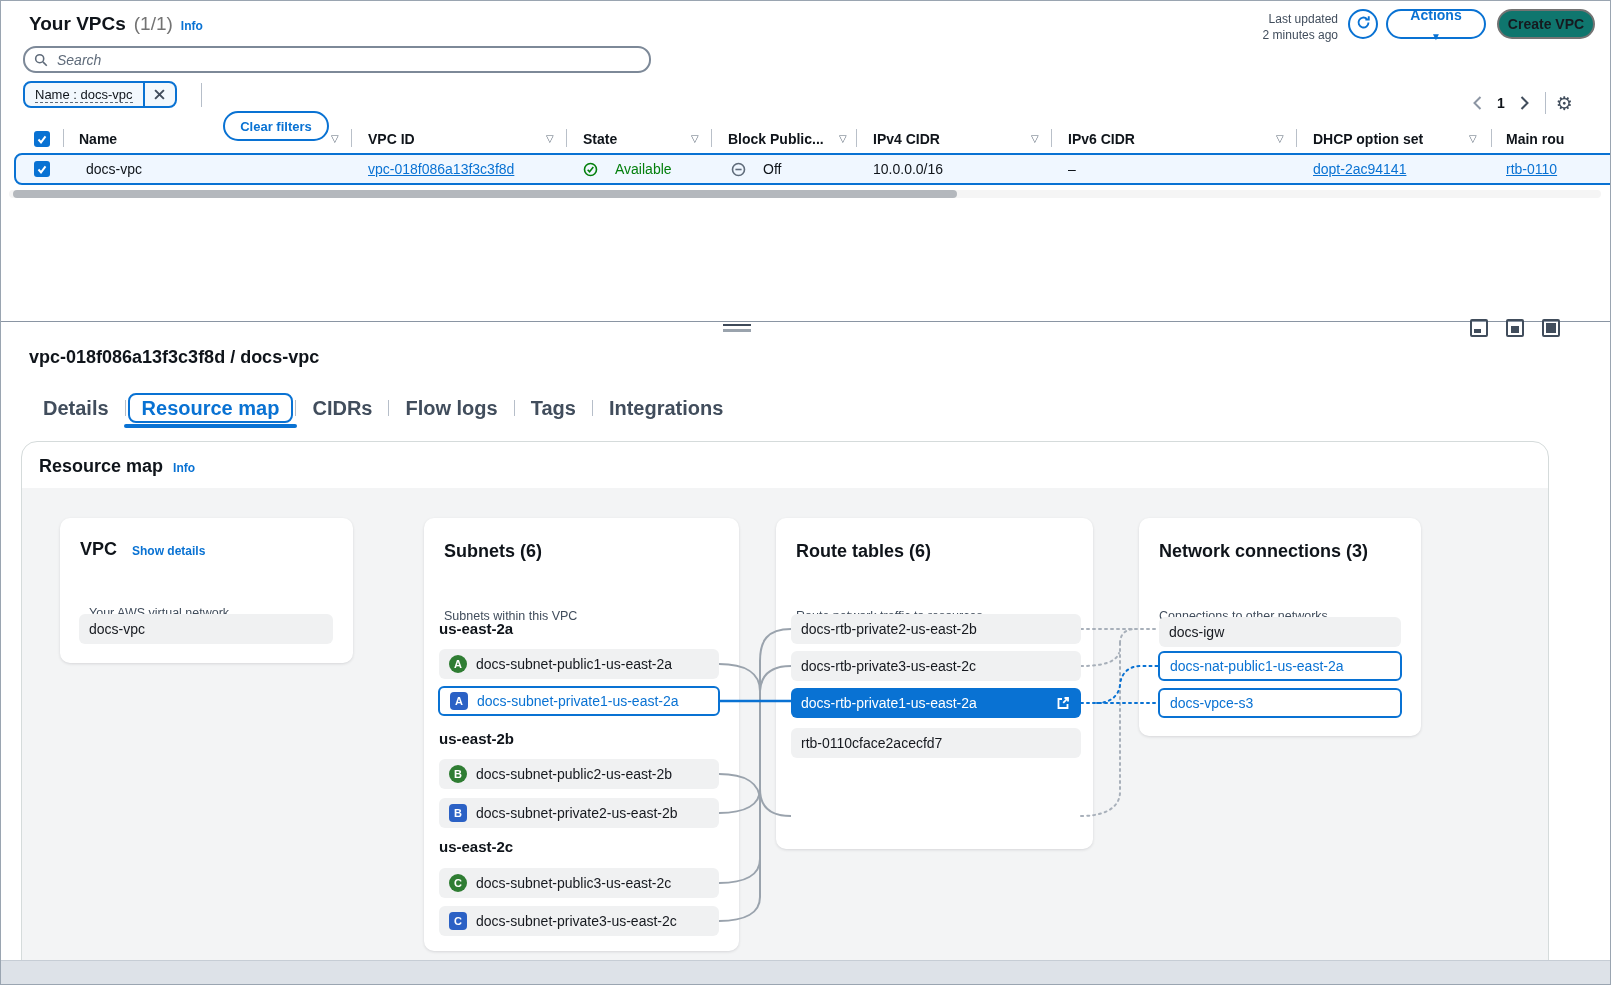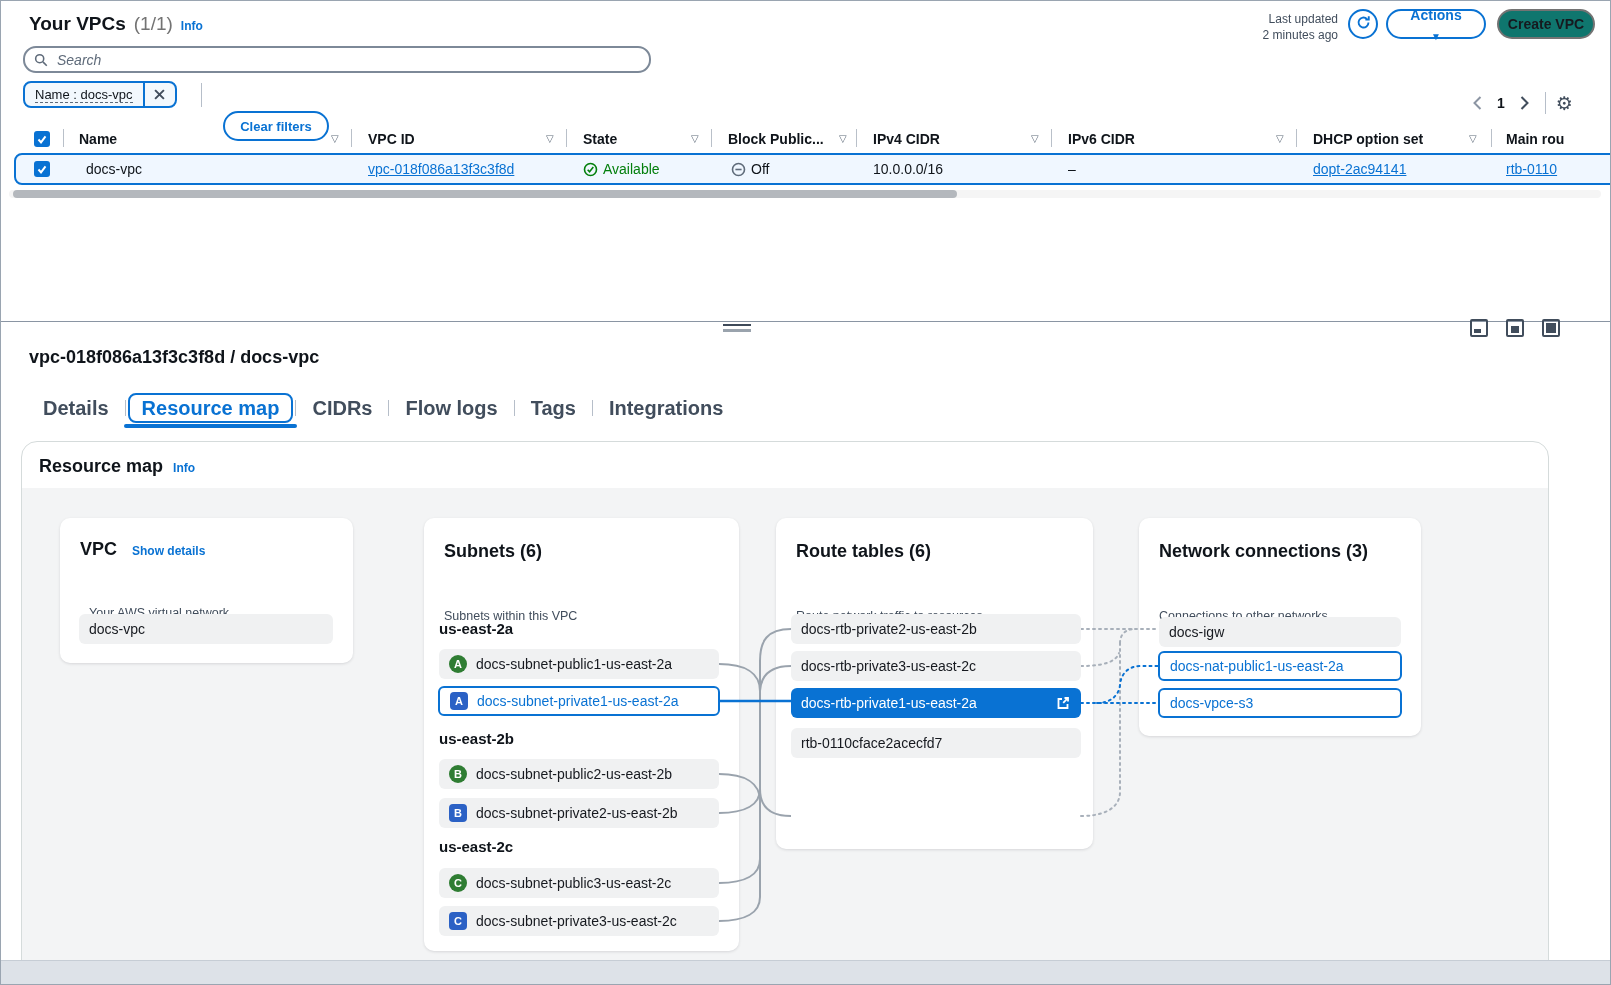--- a/index.html
+++ b/index.html
@@ -45,21 +45,21 @@
 
   
   .th{position:absolute;top:130px;font-size:14px;font-weight:bold;white-space:nowrap;}
   .sort{position:absolute;top:132px;font-size:10px;color:#5f6b7a;cursor:pointer;}
   .coldiv{position:absolute;top:128px;width:1px;height:18px;background:#b9c0c9;}
   .selrow{left:13px;top:152px;width:1640px;height:32px;border:2px solid #0972d3;border-radius:8px;
           box-sizing:border-box;background:#f0f7ff;}
   .td{position:absolute;top:160px;font-size:14px;white-space:nowrap;}
   .cb{position:absolute;left:33px;width:16px;height:16px;background:#0972d3;border-radius:3px;
       display:flex;align-items:center;justify-content:center;cursor:pointer;}
-  .statecell{display:flex;align-items:center;gap:5px;}
+  .statecell{display:flex;align-items:center;gap:17px;}
   .scroll-track{left:8px;top:189px;width:1592px;height:8px;border-radius:4px;background:#f5f5f5;}
   .scroll-thumb{left:12px;top:189px;width:944px;height:8px;border-radius:4px;background:#b4b8bd;cursor:pointer;}
 
   
   .split-line{left:0;top:320px;width:1611px;height:1px;background:#8a95a3;}
   .grip{left:722px;top:323px;width:28px;cursor:row-resize;}
   .grip .g1{width:28px;height:2px;background:#3f4a59;margin-bottom:3px;}
   .grip .g2{width:28px;height:3px;background:#9aa3ad;}
   .panel-icons{left:1469px;top:318px;display:flex;gap:18px;}
   .pi{width:18px;height:18px;border:2px solid #414d5c;border-radius:2px;box-sizing:border-box;position:relative;cursor:pointer;}

